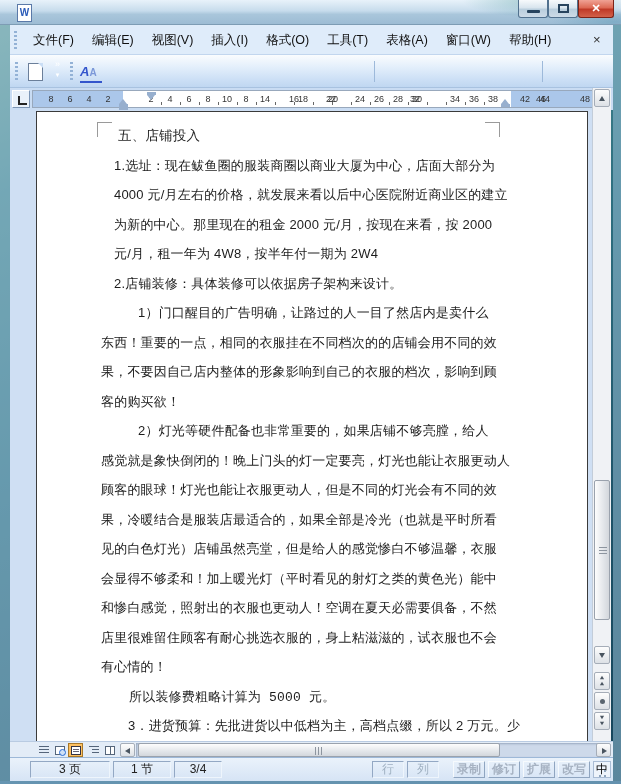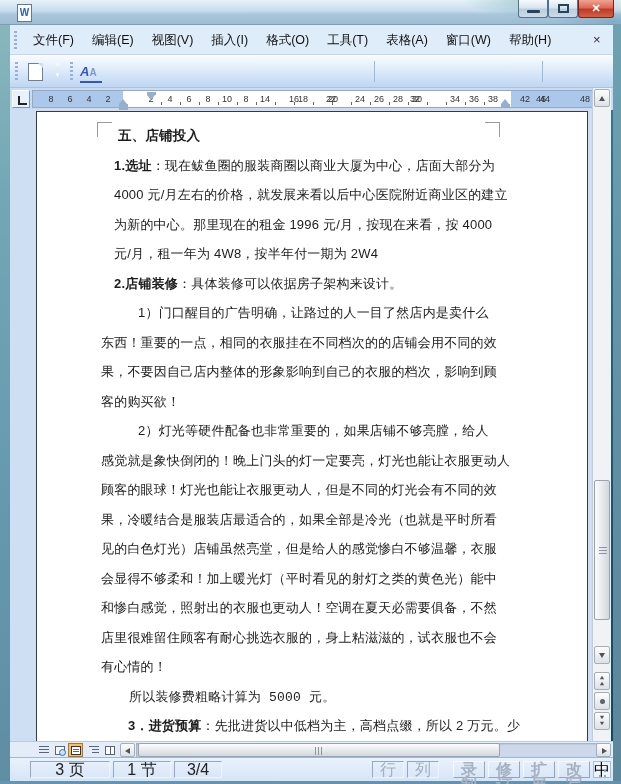--- a/index.html
+++ b/index.html
@@ -109,21 +109,21 @@
 
   
   #docarea{left:10px;top:110px;width:582px;height:631px;background:#cfdff3;overflow:hidden;}
   #page{left:26px;top:1px;width:552px;height:630px;background:#fff;
     border:1px solid #3a3a3a;border-bottom:none;box-sizing:border-box;}
   .cmark{position:absolute;width:14px;height:14px;}
   .cmark.tl{left:60px;top:10px;border-left:1px solid #9a9a9a;border-top:1px solid #9a9a9a;}
   .cmark.tr{left:448px;top:10px;border-right:1px solid #9a9a9a;border-top:1px solid #9a9a9a;}
   #doclines{position:absolute;left:64px;top:15px;width:440px;}
   .dline{position:absolute;white-space:nowrap;font-size:13px;color:#1c1c1c;letter-spacing:0.2px;}
-  .dline b{font-weight:bold;}
+  .dline b{font-weight:normal;}
   .dline.h{font-size:13.5px;font-weight:bold;}
 
   
   #vscroll{left:592px;top:88px;width:19px;height:653px;background:#f0f2f5;
     border-left:1px solid #c3cdd9;box-sizing:border-box;}
   .sbtn{left:1px;width:16px;height:18px;background:linear-gradient(180deg,#fdfdfd,#dde1e6);
     border:1px solid #a5adb8;border-radius:2px;box-sizing:border-box;}
   .sbtn .t-up{position:absolute;left:4px;top:6px;width:0;height:0;
     border-left:3.5px solid transparent;border-right:3.5px solid transparent;border-bottom:5px solid #4a5560;}
   .sbtn .t-dn{position:absolute;left:4px;top:6px;width:0;height:0;
@@ -164,21 +164,21 @@
     box-shadow:inset 1px 1px 2px rgba(90,110,140,.45);}
   #hthumb{position:absolute;left:2px;top:0;width:362px;height:14px;
     background:linear-gradient(180deg,#fdfdfd,#e3e6ea 60%,#d3d7dc);
     border:1px solid #9aa2ad;border-radius:2px;box-sizing:border-box;}
   #hthumb .grip3{position:absolute;left:50%;top:3px;width:9px;height:8px;transform:translateX(-50%);
     background:repeating-linear-gradient(90deg,#8d959f 0 1px,rgba(0,0,0,0) 1px 3px);}
 
   
   #statusbar{left:10px;top:757px;width:603px;height:24px;
     background:linear-gradient(180deg,#eaf2fb,#d6e4f5);
-    border-top:1px solid #9db8d8;box-sizing:border-box;font-size:16px;color:#222;}
+    border-top:1px solid #9db8d8;box-sizing:border-box;font-size:12px;color:#222;}
   .spanel{top:3px;height:17px;border:1px solid;border-color:#93a8c4 #eef5fc #eef5fc #93a8c4;
     box-sizing:border-box;text-align:center;line-height:15px;white-space:nowrap;}
   .sdim{color:#9fb0c1;}
   .sbtn2{top:3px;height:17px;border:1px solid;border-color:#f6fafd #8fa5c0 #8fa5c0 #f6fafd;
     box-sizing:border-box;text-align:center;line-height:15px;color:#a6b2c2;font-weight:bold;}
   #lang-ind{top:3px;height:17px;border:1px solid #a9bcd4;box-sizing:border-box;
     text-align:center;line-height:15px;color:#000;background:#eef4fb;}
   #resize-grip{left:585px;top:8px;width:12px;height:12px;
     background:
      radial-gradient(circle 1.4px at 10px 10px,#8fa5bd 98%,transparent),
@@ -359,21 +359,21 @@
   </div>
 
   <div id="docarea" class="abs">
     <div id="page" class="abs">
       <div class="cmark tl"></div>
       <div class="cmark tr"></div>
       <div id="doclines">
           <div class="dline h" style="top: 0px; left: 17px;"><b>五、店铺投入</b></div>
           <div class="dline" style="top: 29.5px; left: 13px;"><b>1.选址</b>：现在鲅鱼圈的服装商圈以商业大厦为中心，店面大部分为</div>
           <div class="dline" style="top: 59px; left: 13px;">4000 元/月左右的价格，就发展来看以后中心医院附近商业区的建立</div>
-          <div class="dline" style="top: 88.5px; left: 13px;">为新的中心。那里现在的租金 1996 元/月，按现在来看，按 4000</div>
+          <div class="dline" style="top: 88.5px; left: 13px;">为新的中心。那里现在的租金 2000 元/月，按现在来看，按 2000</div>
           <div class="dline" style="top: 118px; left: 13px;">元/月，租一年为 4W8，按半年付一期为 2W4</div>
           <div class="dline" style="top: 147.5px; left: 13px;"><b>2.店铺装修</b>：具体装修可以依据房子架构来设计。</div>
           <div class="dline" style="top: 177px; left: 37px;">1）门口醒目的广告明确，让路过的人一目了然店内是卖什么</div>
           <div class="dline" style="top: 206.5px; left: 0px;">东西！重要的一点，相同的衣服挂在不同档次的的店铺会用不同的效</div>
           <div class="dline" style="top: 236px; left: 0px;">果，不要因自己店内整体的形象影响到自己的衣服的档次，影响到顾</div>
           <div class="dline" style="top: 265.5px; left: 0px;">客的购买欲！</div>
           <div class="dline" style="top: 295px; left: 37px;">2）灯光等硬件配备也非常重要的，如果店铺不够亮膛，给人</div>
           <div class="dline" style="top: 324.5px; left: 0px;">感觉就是象快倒闭的！晚上门头的灯一定要亮，灯光也能让衣服更动人</div>
           <div class="dline" style="top: 354px; left: 0px;">顾客的眼球！灯光也能让衣服更动人，但是不同的灯光会有不同的效</div>
           <div class="dline" style="top: 383.5px; left: 0px;">果，冷暖结合是服装店最适合的，如果全部是冷光（也就是平时所看</div>

